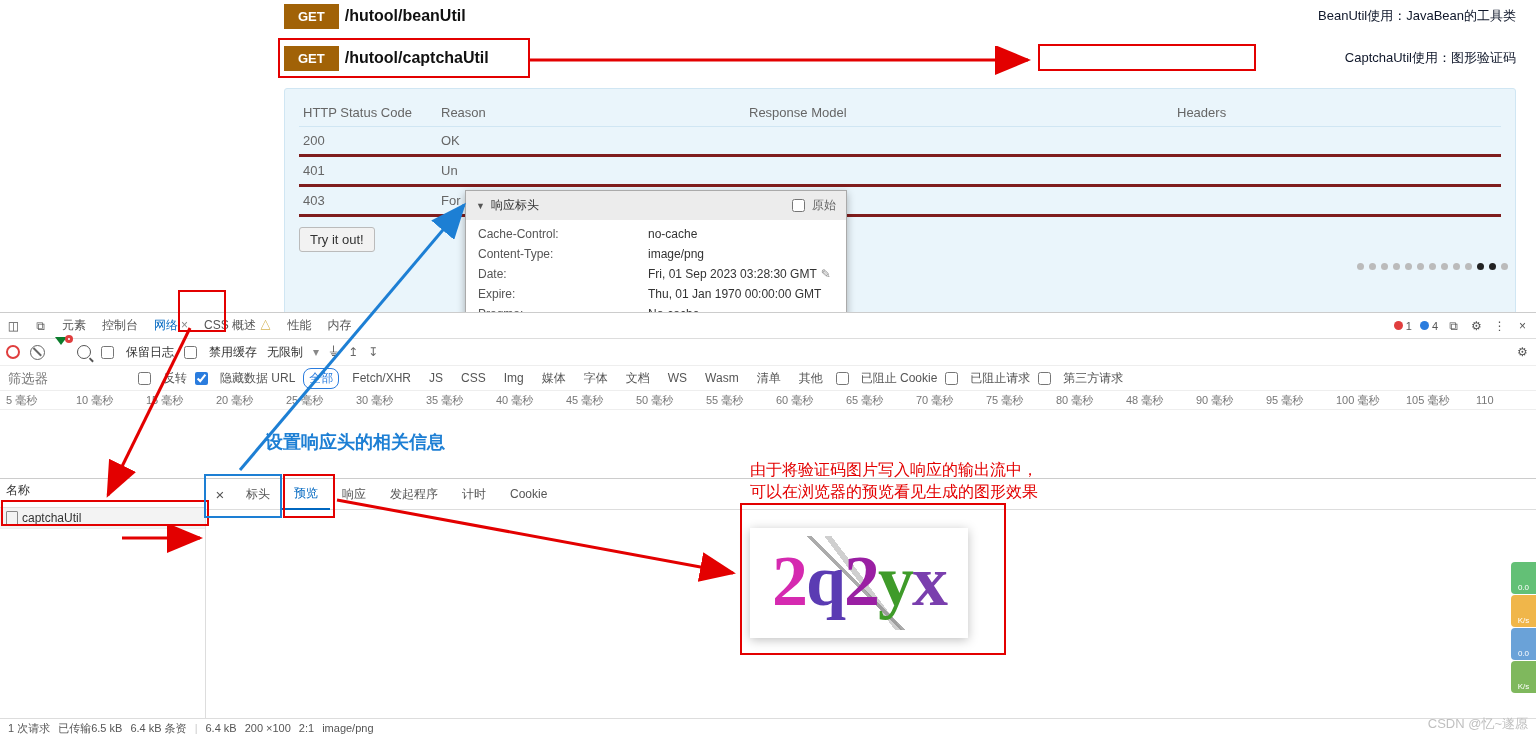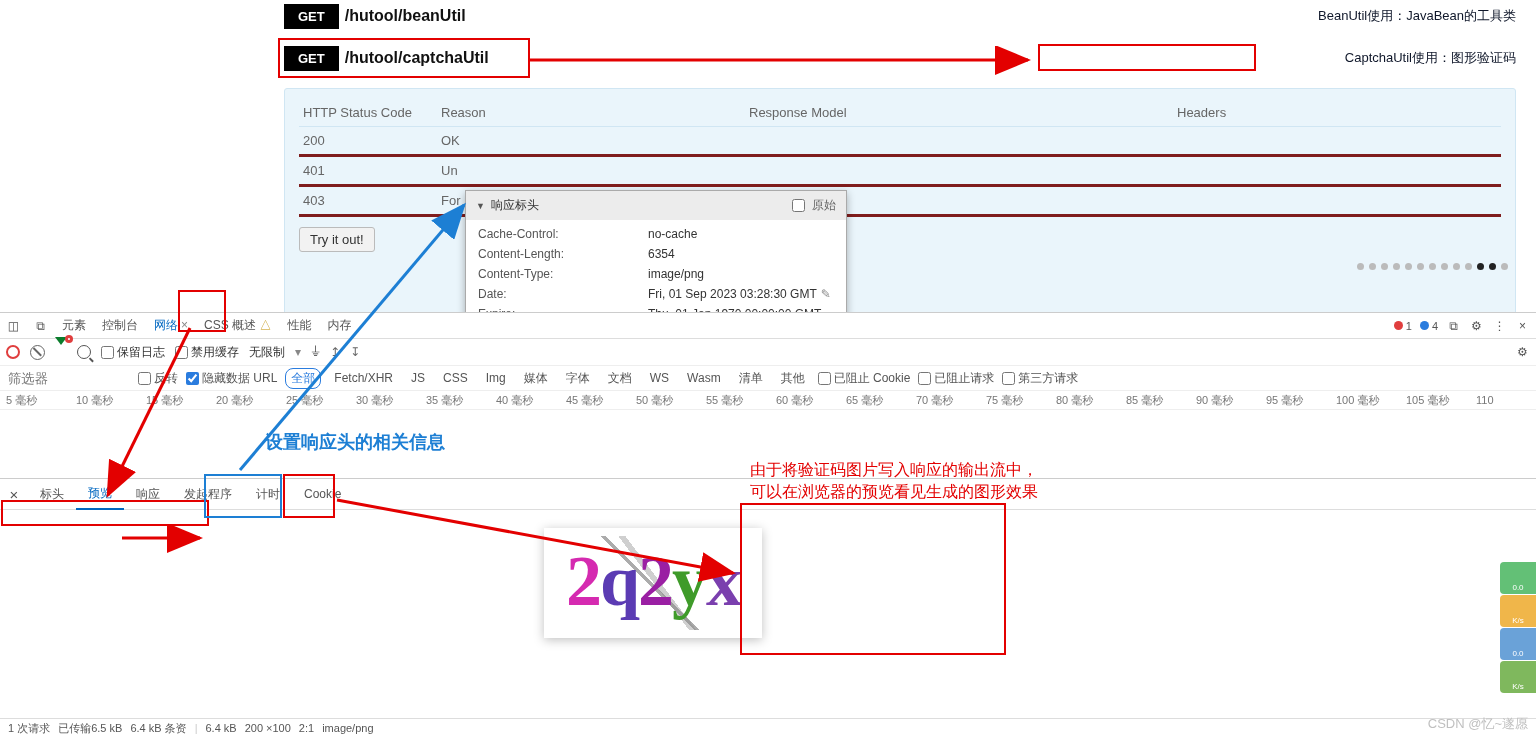--- a/index.html
+++ b/index.html
@@ -1,20 +1,20 @@
 <!DOCTYPE html>
 <html><head>
 <meta charset="utf-8">
 <style>
   html,body{margin:0;padding:0;width:1536px;height:737px;font-family:"Microsoft YaHei","PingFang SC",Arial,sans-serif;font-size:12px;color:#333;overflow:hidden;background:#fff}
   .swagger{position:absolute;left:0;top:0;right:0;height:310px;background:#fff}
   .api-row{position:absolute;left:284px;right:20px;height:28px;display:flex;align-items:center}
   .api-row.row1{top:2px}
   .api-row.row2{top:44px}
-  .method{background:#000000;color:#fff;padding:5px 14px;font-size:13px;font-weight:bold;margin-right:6px}
+  .method{background:#a16207;color:#fff;padding:5px 14px;font-size:13px;font-weight:bold;margin-right:6px}
   .path{font-size:16px;font-weight:bold;color:#111}
   .api-desc{position:absolute;right:0;top:5px;color:#0f172a;font-size:13px}
   .red-box{border:2px solid #e30000}
   .rb1{position:absolute;left:278px;top:38px;width:248px;height:36px}
   .rb2{position:absolute;left:1038px;top:44px;width:214px;height:23px}
   .rb3{position:absolute;left:178px;top:290px;width:44px;height:38px}
   .rb4{position:absolute;left:1px;top:500px;width:204px;height:22px}
   .rb5{position:absolute;left:283px;top:474px;width:48px;height:40px}
   .rb6{position:absolute;left:740px;top:503px;width:262px;height:148px}
   .blue-box{border:2px solid #1d7fd4}
@@ -52,21 +52,21 @@
   .dot.red{background:#e03e3e}
   .dot.blue{background:#2a7cde}
   .dt-sub{height:26px;display:flex;align-items:center;border-bottom:1px solid #eee;padding:0 6px;gap:10px;font-size:12px;color:#333}
   .rec{width:10px;height:10px;border:2px solid #e03e3e;border-radius:50%}
   .noentry{width:13px;height:13px;border:1.5px solid #666;border-radius:50%;position:relative}
   .noentry:after{content:"";position:absolute;left:1px;right:1px;top:5px;height:1.5px;background:#666;transform:rotate(45deg)}
   .funnel{width:0;height:0;border-left:6px solid transparent;border-right:6px solid transparent;border-top:8px solid #0a7c2c;position:relative}
   .funnel .badge{position:absolute;left:4px;top:-10px;width:8px;height:8px;border-radius:50%;background:#e03e3e;color:#fff;font-size:7px;line-height:8px;text-align:center}
   .search{width:12px;height:12px;border:1.5px solid #555;border-radius:50%;position:relative}
   .search:after{content:"";position:absolute;width:5px;height:1.5px;background:#555;right:-4px;bottom:-2px;transform:rotate(45deg)}
-  .chk{display:flex;align-items:center;gap:3px}
+  .chk{display:flex;align-items:center;gap:12px}
   .chk input{margin:0}
   .wifi{font-size:13px}
   .arrowup,.arrowdown{font-size:12px;color:#666}
   .filter-row{height:24px;display:flex;align-items:center;border-bottom:1px solid #eee;padding:0 6px;gap:8px;font-size:12px;color:#555}
   .filter-input{border:none;outline:none;width:120px;color:#404040}
   .chip{padding:1px 5px;cursor:pointer}
   .chip.all{border:1px solid #2a7cde;border-radius:8px;color:#2a7cde}
   .timeline{height:18px;display:flex;align-items:center;border-bottom:1px solid #eee;padding:0 6px;font-size:11px;color:#777;gap:0}
   .timeline span{width:70px;flex:0 0 70px}
   .waterfall{height:68px;border-bottom:1px solid #ccc;background:#fff}
@@ -82,21 +82,21 @@
   .detail-tabs .xbtn{width:28px;text-align:center;color:#555;font-size:15px;cursor:pointer}
   .preview-area{flex:1;position:relative;background:#fff}
   .captcha{position:absolute;left:544px;top:18px;width:218px;height:110px;background:#fff;box-shadow:0 2px 10px rgba(0,0,0,.25);display:flex;align-items:center;justify-content:center}
   .captcha-inner{position:relative;width:200px;height:94px;overflow:hidden;background:#fff}
   .cap-text{position:absolute;left:0;right:0;top:4px;text-align:center;font-size:72px;font-family:serif;font-weight:bold;letter-spacing:-2px}
   .cap-text .c1c{color:#d52ab0}.cap-text .c2c{color:#5b3bb3}.cap-text .c3c{color:#9a1fa3}.cap-text .c4c{color:#3f9b2a}.cap-text .c5c{color:#7a3fae}
   .noise{position:absolute;background:linear-gradient(45deg,transparent 48%,#888 48%,#888 50%,transparent 50%);opacity:.7}
   .status{position:absolute;left:0;bottom:0;right:0;height:18px;border-top:1px solid #ddd;display:flex;align-items:center;padding:0 8px;gap:8px;font-size:11px;color:#555}
   .status .sep{color:#ccc}
   .watermark{position:absolute;right:8px;bottom:4px;color:#c0c0c0;font-size:13px}
-  .sidebar-pills{position:absolute;right:0;top:562px;width:36px}
+  .sidebar-pills{position:absolute;right:0;top:562px;width:25px}
   .sidebar-pills div{height:30px;border-radius:4px 0 0 4px;margin-bottom:1px;font-size:8px;color:#fff;display:flex;align-items:flex-end;justify-content:center;padding-bottom:2px}
   .sp1{background:#63c076}.sp2{background:#f0b64a}.sp3{background:#6aa2d8}.sp4{background:#7fb85d}
   .anno-red{color:#e30000;font-size:16px}
   .anno-blue{color:#1d7fd4;font-size:18px;font-weight:bold}
   svg.arrow{position:absolute;pointer-events:none}
 </style>
 </head>
 <body>
 
 <div class="swagger">
@@ -164,24 +164,20 @@
     <span>响应标头</span>
     <span class="raw">
         <input type="checkbox" style="">
         <span>原始</span>
       </span>
   </div>
   <div class="popup-body">
     <div class="popup-row">
         <span class="k">Cache-Control:</span>
         <span class="v">no-cache</span>
-      </div>
-    <div class="popup-row">
-        <span class="k">Content-Length:</span>
-        <span class="v">6354</span>
       </div>
     <div class="popup-row">
         <span class="k">Content-Type:</span>
         <span class="v">image/png</span>
       </div>
     <div class="popup-row">
         <span class="k">Date:</span>
         <span class="v">Fri, 01 Sep 2023 03:28:30 GMT</span>
         <span class="pencil">✎</span>
       </div>
@@ -289,31 +285,38 @@
       <span>35 毫秒</span>
       <span>40 毫秒</span>
       <span>45 毫秒</span>
       <span>50 毫秒</span>
       <span>55 毫秒</span>
       <span>60 毫秒</span>
       <span>65 毫秒</span>
       <span>70 毫秒</span>
       <span>75 毫秒</span>
       <span>80 毫秒</span>
-      <span>85 毫秒</span>
+      <span>48 毫秒</span>
       <span>90 毫秒</span>
       <span>95 毫秒</span>
       <span>100 毫秒</span>
       <span>105 毫秒</span>
       <span>110</span>
   </div>
 
   <div class="waterfall"></div>
 
   <div class="lower">
+    <div class="list">
+      <div class="list-head">名称</div>
+      <div class="list-item">
+        <span class="file-ico"></span>
+        <span>captchaUtil</span>
+      </div>
+    </div>
     <div class="detail">
       <div class="detail-tabs">
         <span class="xbtn">×</span>
         <span class="dtab">标头</span>
         <span class="dtab active">预览</span>
         <span class="dtab">响应</span>
         <span class="dtab">发起程序</span>
         <span class="dtab">计时</span>
         <span class="dtab">Cookie</span>
       </div>

